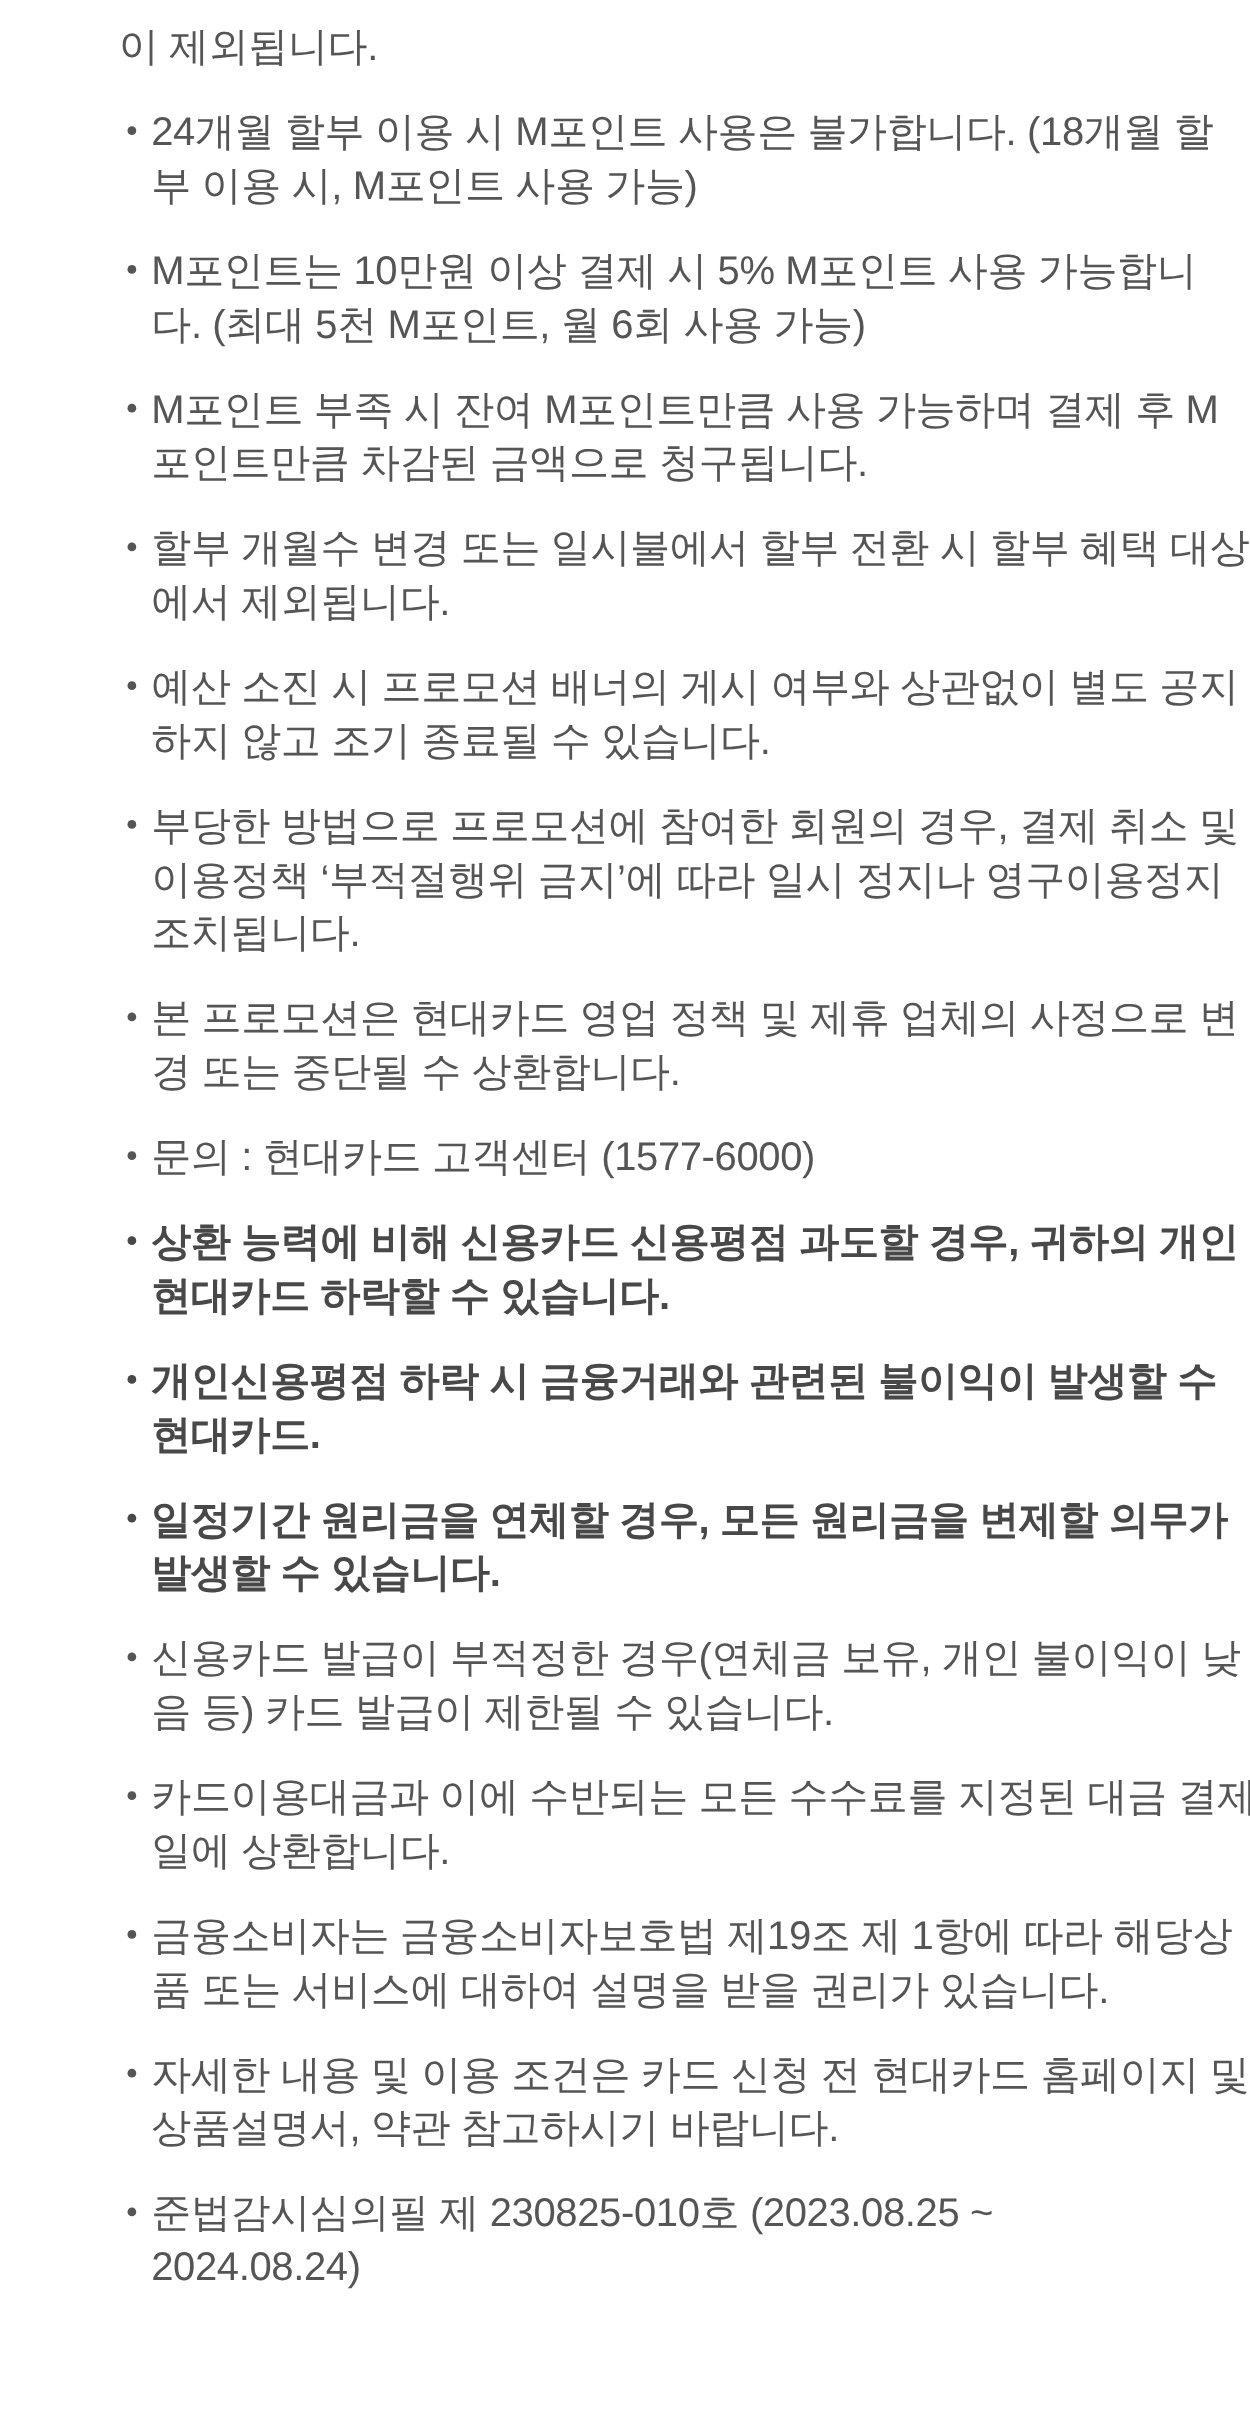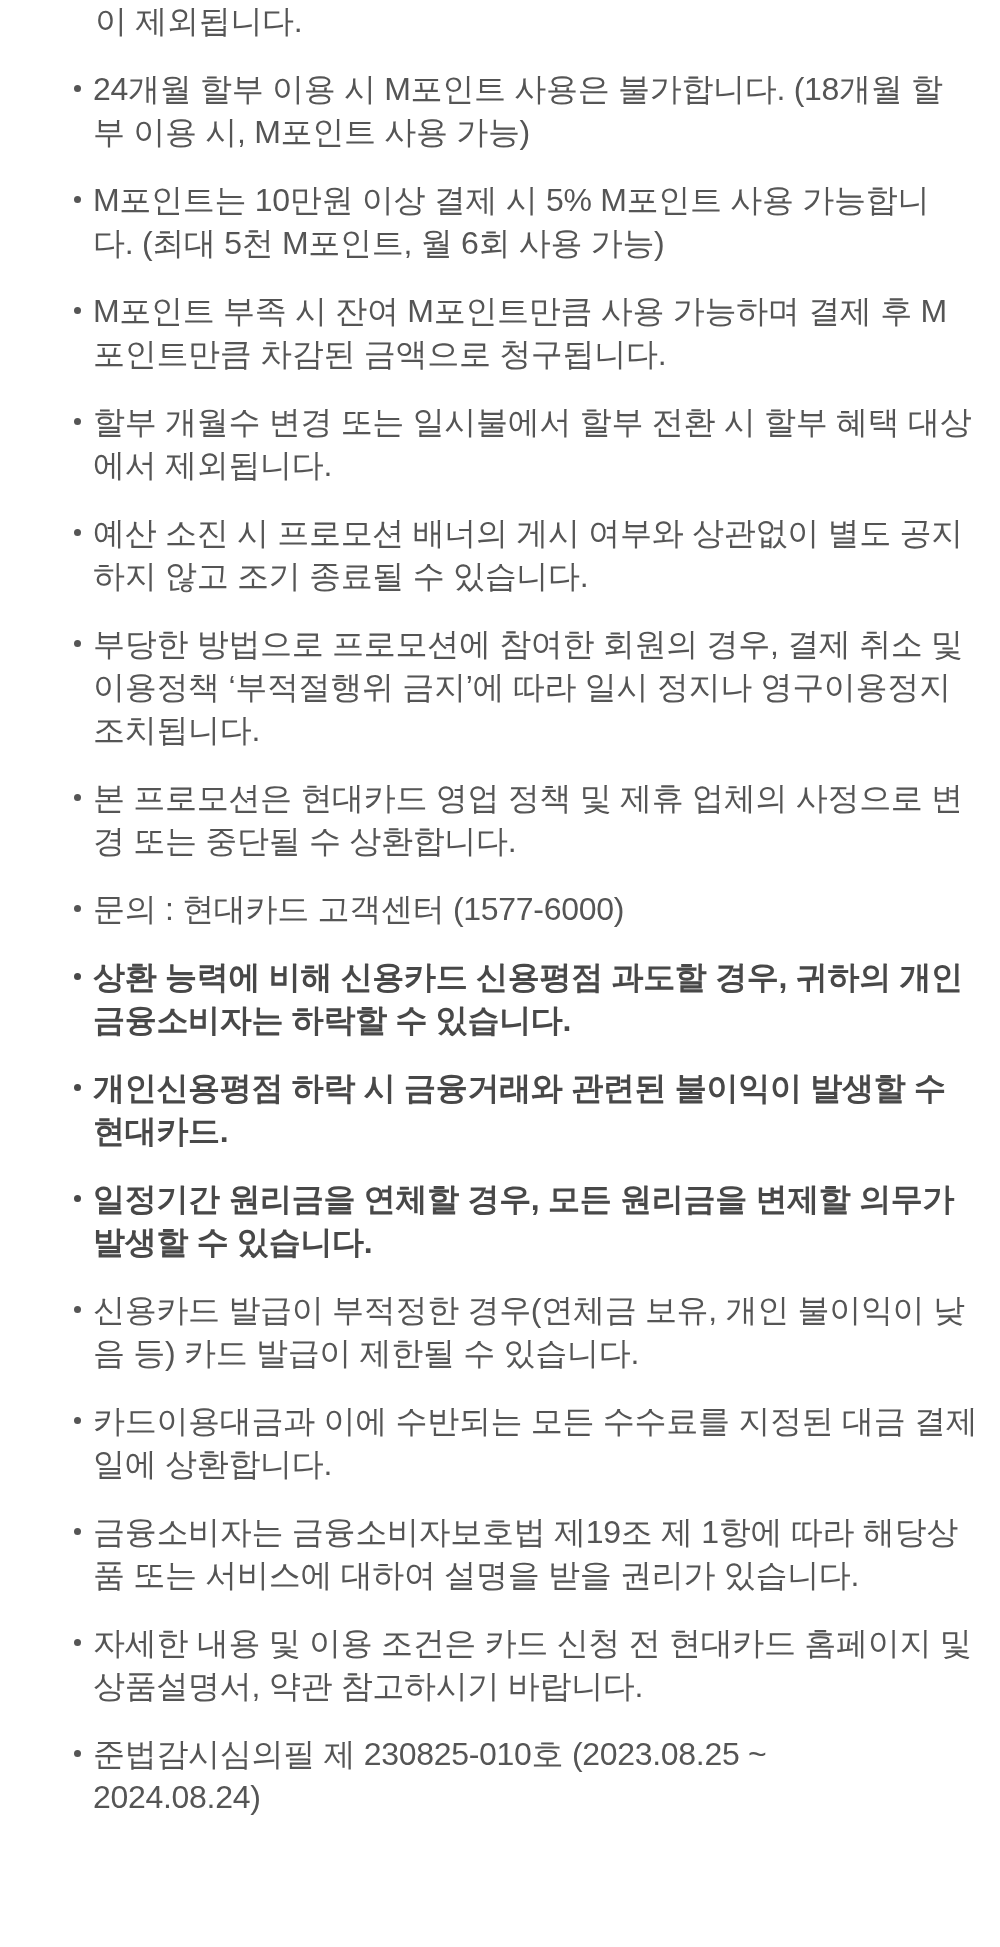--- a/index.html
+++ b/index.html
@@ -14,37 +14,38 @@
     width:1000px;
     height:1947px;
     overflow:hidden;
     font-family:"Liberation Sans","DejaVu Sans",sans-serif;
     font-size:32px;
     line-height:43px;
     color:var(--text);
     letter-spacing:-0.3px;
   }
   .terms-wrap{
-    padding-top:0px;
+    padding-top:16px;
     padding-right:40px;
   }
   .continuation{
     padding-left:95px;
     margin-bottom:25px;
     color:var(--text);
     white-space:pre;
   }
   ul.terms-list{
     list-style:none;
   }
   li.term-item{
     position:relative;
     padding-left:93px;
     margin-bottom:25px;
     color:var(--text);
+    margin-left:28px;
   }
   li.term-item.bold{
     font-weight:700;
     color:var(--text-bold);
   }
   .bullet{
     position:absolute;
     left:74px;
     top:17px;
     width:7px;
@@ -119,21 +120,21 @@
       <li class="term-item">
         <span class="bullet"></span>
         <div class="term-text">
           <span class="line">문의 : 현대카드 고객센터 (1577-6000)</span>
         </div>
       </li>
       <li class="term-item bold">
         <span class="bullet"></span>
         <div class="term-text">
           <span class="line">상환 능력에 비해 신용카드 신용평점 과도할 경우, 귀하의 개인</span>
-          <span class="line">금융소비자는 하락할 수 있습니다.</span>
+          <span class="line">현대카드 하락할 수 있습니다.</span>
         </div>
       </li>
       <li class="term-item bold">
         <span class="bullet"></span>
         <div class="term-text">
           <span class="line">개인신용평점 하락 시 금융거래와 관련된 불이익이 발생할 수</span>
           <span class="line">현대카드.</span>
         </div>
       </li>
       <li class="term-item bold">

